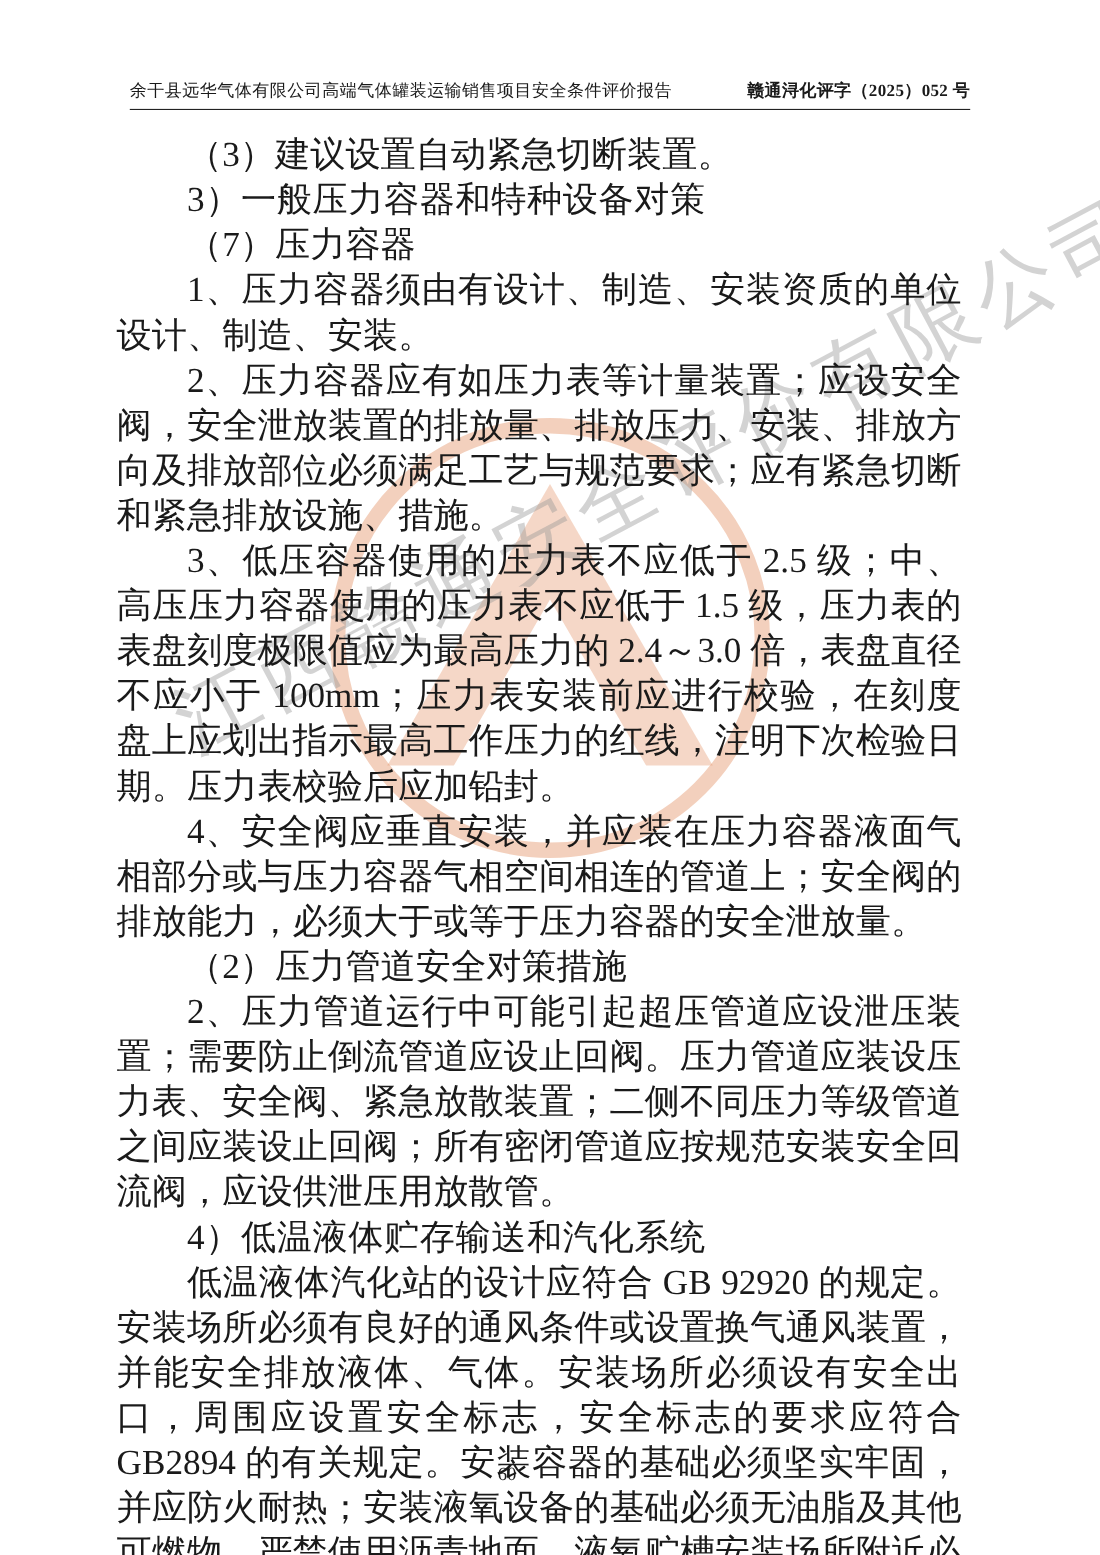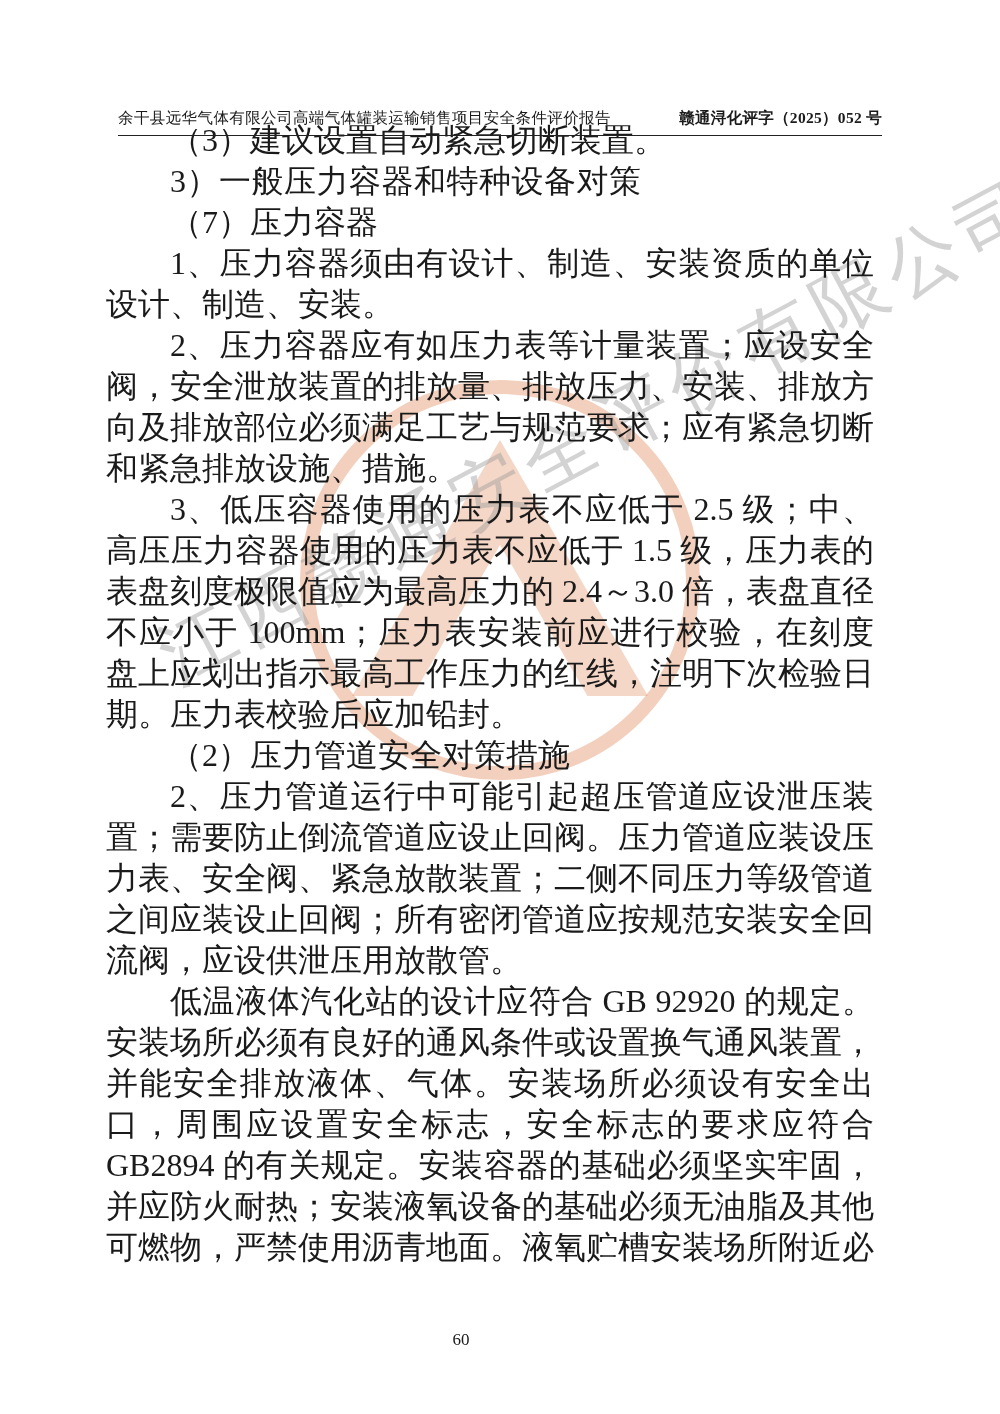--- a/index.html
+++ b/index.html
@@ -78,21 +78,21 @@
     width: 764px;
     z-index: 3;
   }
   .header-row {
     display: flex;
     justify-content: space-between;
     align-items: flex-end;
     font-size: 15.5px;
     padding-bottom: 6px;
   }
-  .header-left { letter-spacing: 0.4px; margin-top: 36px; }
+  .header-left { letter-spacing: 0.4px; }
   .header-right { font-weight: bold; letter-spacing: 0.3px; }
   .header-rule {
     border-bottom: 1.6px solid #222;
     width: 100%;
   }
 
   
   .content {
     position: absolute;
     left: 106px;
@@ -145,22 +145,24 @@
     <div class="header-rule"></div>
   </div>
 
   <div class="content">
     <p class="indent">（3）建议设置自动紧急切断装置。</p>
     <p class="heading">3）一般压力容器和特种设备对策</p>
     <p class="indent">（7）压力容器</p>
     <p class="indent">1、压力容器须由有设计、制造、安装资质的单位设计、制造、安装。</p>
     <p class="indent">2、压力容器应有如压力表等计量装置；应设安全阀，安全泄放装置的排放量、排放压力、安装、排放方向及排放部位必须满足工艺与规范要求；应有紧急切断和紧急排放设施、措施。</p>
     <p class="indent">3、低压容器使用的压力表不应低于 2.5 级；中、高压压力容器使用的压力表不应低于 1.5 级，压力表的表盘刻度极限值应为最高压力的 2.4～3.0 倍，表盘直径不应小于 100mm；压力表安装前应进行校验，在刻度盘上应划出指示最高工作压力的红线，注明下次检验日期。压力表校验后应加铅封。</p>
+    <p class="indent">4、安全阀应垂直安装，并应装在压力容器液面气相部分或与压力容器气相空间相连的管道上；安全阀的排放能力，必须大于或等于压力容器的安全泄放量。</p>
     <p class="indent">（2）压力管道安全对策措施</p>
     <p class="indent">2、压力管道运行中可能引起超压管道应设泄压装置；需要防止倒流管道应设止回阀。压力管道应装设压力表、安全阀、紧急放散装置；二侧不同压力等级管道之间应装设止回阀；所有密闭管道应按规范安装安全回流阀，应设供泄压用放散管。</p>
+    <p class="heading">4）低温液体贮存输送和汽化系统</p>
     <p class="indent">低温液体汽化站的设计应符合 GB 92920 的规定。安装场所必须有良好的通风条件或设置换气通风装置，并能安全排放液体、气体。安装场所必须设有安全出口，周围应设置安全标志，安全标志的要求应符合 GB2894 的有关规定。安装容器的基础必须坚实牢固，并应防火耐热；安装液氧设备的基础必须无油脂及其他可燃物，严禁使用沥青地面。液氧贮槽安装场所附近必</p>
   </div>
 
   <div class="footer">
     <span>60</span>
   </div>
 
 </div>
 
 </body></html>

